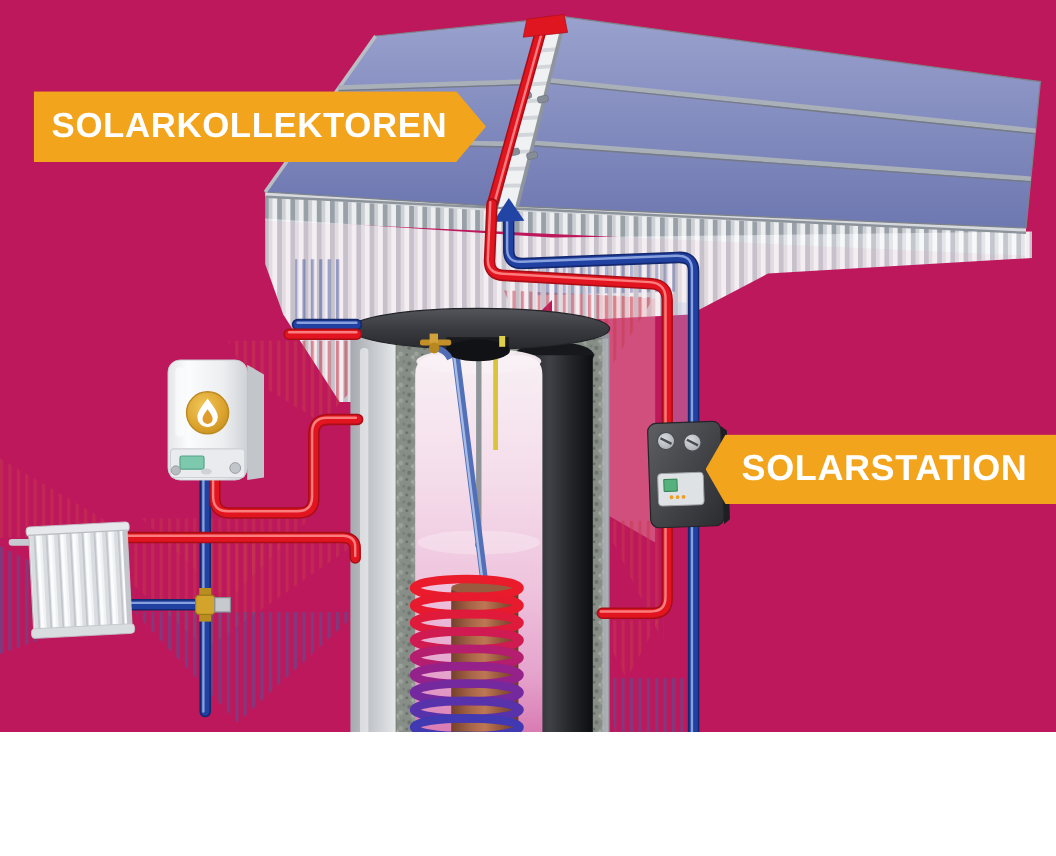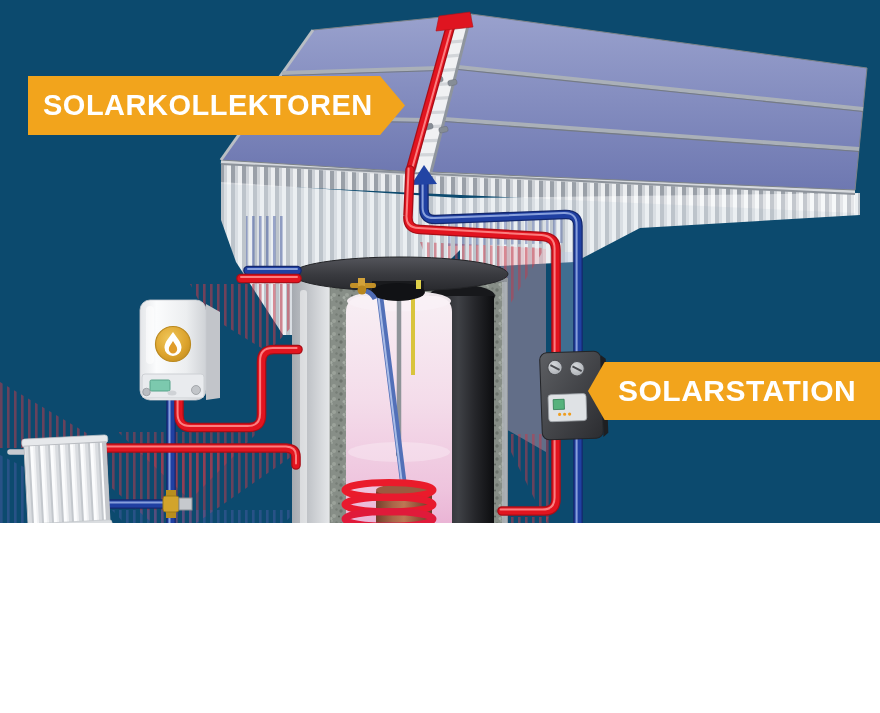--- a/index.html
+++ b/index.html
@@ -1,16 +1,16 @@
 <!DOCTYPE html>
 <html><head>
 <meta charset="utf-8">
 <style>
   html,body{margin:0;padding:0;background:#fff;}
-  .stage{position:relative;width:880px;height:523px;background:#0c4a6e;overflow:hidden;
+  .stage{position:relative;width:880px;height:610px;background:#be185d;overflow:hidden;
          font-family:"Liberation Sans",sans-serif;}
   .stage svg{position:absolute;left:0;top:0;}
   .banner{position:absolute;display:flex;align-items:center;background:#F2A41C;color:#fff;
           font-weight:bold;letter-spacing:.5px;z-index:2;
           filter:drop-shadow(2px 3px 3px rgba(0,0,0,.22));}
   .b-koll{left:28px;top:76px;width:362px;height:59px;font-size:29px;padding-left:15px;
           clip-path:polygon(0 0,93.4% 0,100% 50%,93.4% 100%,0 100%);}
   .b-stat{left:588px;top:362px;width:272px;height:58px;font-size:30px;padding-left:30px;
           clip-path:polygon(5.5% 0,100% 0,100% 100%,5.5% 100%,0 50%);}
   .b-spei{left:25px;top:589px;width:306px;height:58px;font-size:30px;padding-left:17px;

